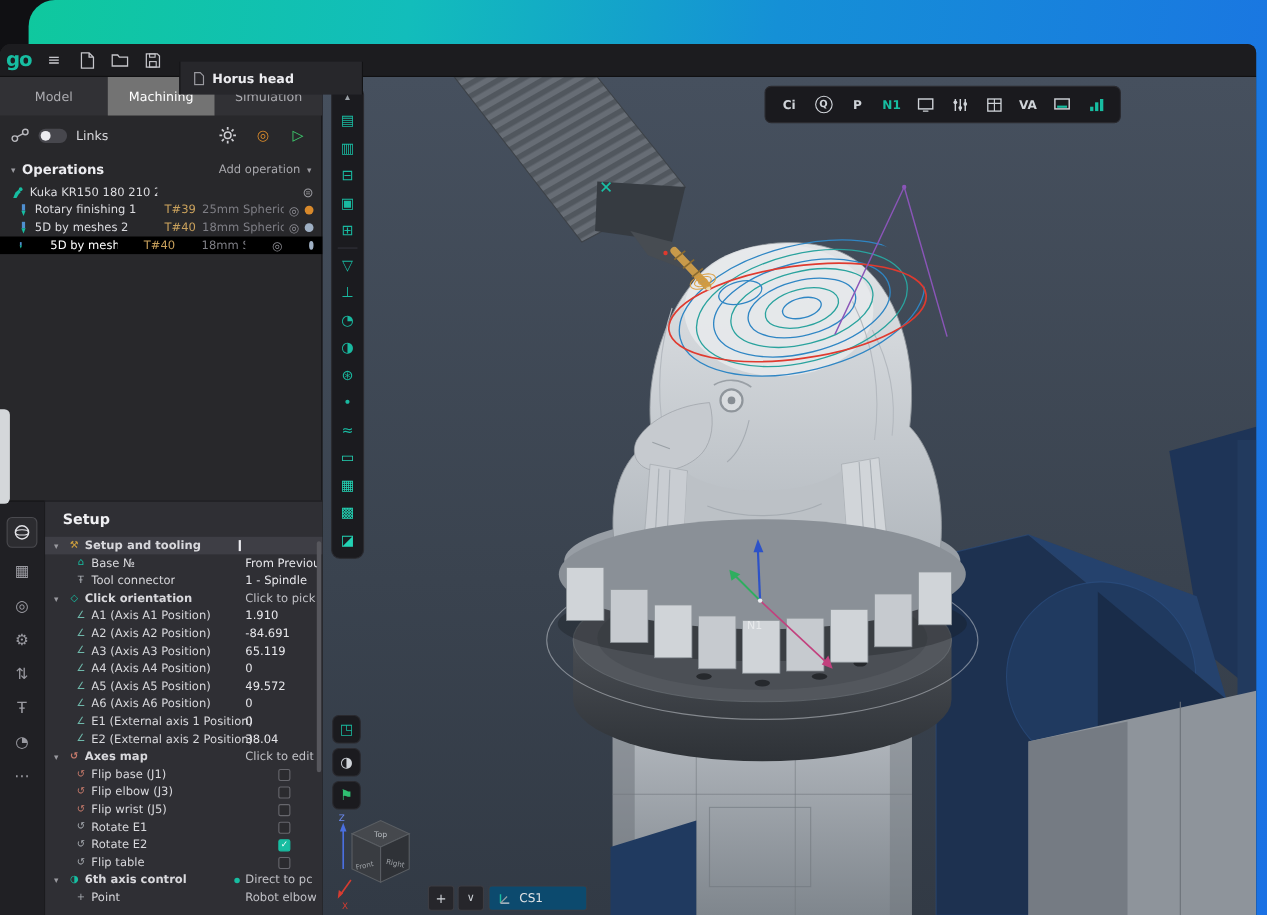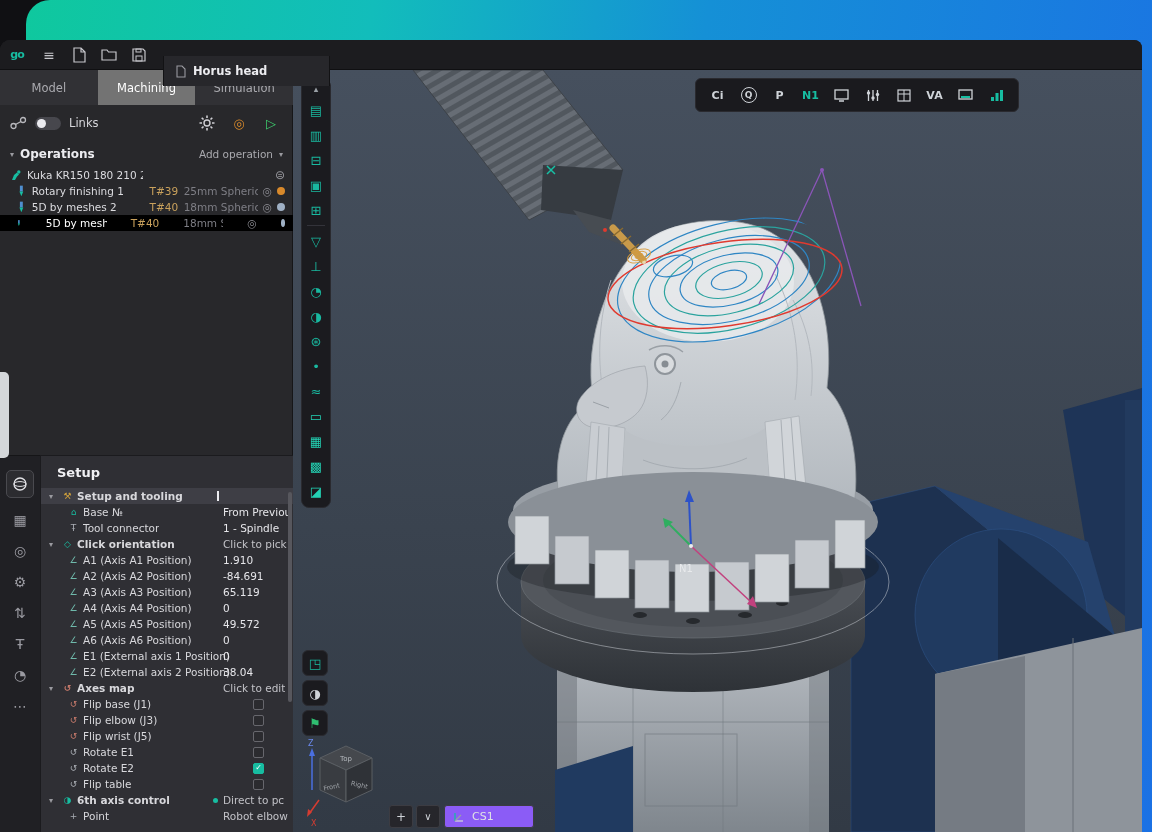--- a/index.html
+++ b/index.html
@@ -10,21 +10,21 @@
   .backdrop { position:absolute; left:26px; top:0; width:1126px; height:832px;
     border-top-left-radius:24px;
     background:linear-gradient(98deg,#0fc89e 0%,#12bdbb 28%,#1590d6 55%,#1b71e4 100%); }
 
   .app { position:absolute; left:0; top:40px; width:1142px; height:792px;
     background:#242427; border-radius:10px 8px 0 0; overflow:hidden; }
 
   
   .hdr { position:absolute; left:0; top:0; width:1142px; height:30px; background:#1c1c1f;
     border-bottom:1px solid #101012; display:flex; align-items:center; z-index:6; }
-  .logo { width:34px; text-align:center; font-weight:bold; font-size:11px; color:#17bda1; letter-spacing:-1px; }
+  .logo { width:34px; text-align:center; font-weight:bold; font-size:18px; color:#17bda1; letter-spacing:-1px; }
   .hicon { width:30px; height:30px; display:flex; align-items:center; justify-content:center; color:#c6c6cb; font-size:14px; }
   .doc-tab { position:absolute; left:163px; top:16px; width:167px; height:30px; background:#27272b;
     border-left:1px solid #121214; border-right:1px solid #121214; display:flex; align-items:center; gap:7px; padding-left:12px; }
   .doc-tab .t { font-size:11.5px; font-weight:bold; color:#ececf0; }
 
   
   .left-bg { position:absolute; left:0; top:30px; width:293px; height:762px; background:#28282b;
     border-right:1px solid #161618; z-index:3; }
   .ltabs { position:absolute; left:0; top:30px; width:293px; height:35px; background:#313135; display:flex; z-index:4; }
   .ltab { flex:1; display:flex; align-items:center; justify-content:center; font-size:11.5px; color:#ababb0; }
@@ -104,21 +104,21 @@
   .right-tb { position:absolute; left:695px; top:38px; height:34px; background:#1a1a1e; border:1px solid #2a2a2f;
     border-radius:6px; z-index:5; display:flex; align-items:center; padding:0 6px; }
   .rtb-it { width:31px; height:28px; display:flex; align-items:center; justify-content:center;
     color:#cfd3d8; font-size:11px; font-weight:bold; }
   .rtb-it.teal { color:#17bda1; }
   .qcirc { width:16px; height:16px; border:1.5px solid #cfd3d8; border-radius:50%; display:flex; align-items:center; justify-content:center; font-size:9px; }
 
   .cube { position:absolute; left:306px; top:698px; z-index:5; }
   .vbtn { position:absolute; width:24px; height:23px; background:#26262b; border:1px solid #3c3c42; border-radius:3px;
     color:#cfd3d8; display:flex; align-items:center; justify-content:center; font-size:12px; z-index:5; }
-  .cs-btn { position:absolute; left:444px; top:765px; width:90px; height:23px; background:#8b5cf6; border:1px solid #3c3c42;
+  .cs-btn { position:absolute; left:444px; top:765px; width:90px; height:23px; background:#0c4a6e; border:1px solid #3c3c42;
     border-radius:3px; display:flex; align-items:center; gap:7px; padding-left:8px; z-index:5; }
   .cs-btn .t { font-size:11px; color:#dfe2e5; }
 </style>
 </head>
 <body>
 
 <div class="backdrop"></div>
 
 <div class="app">
 

